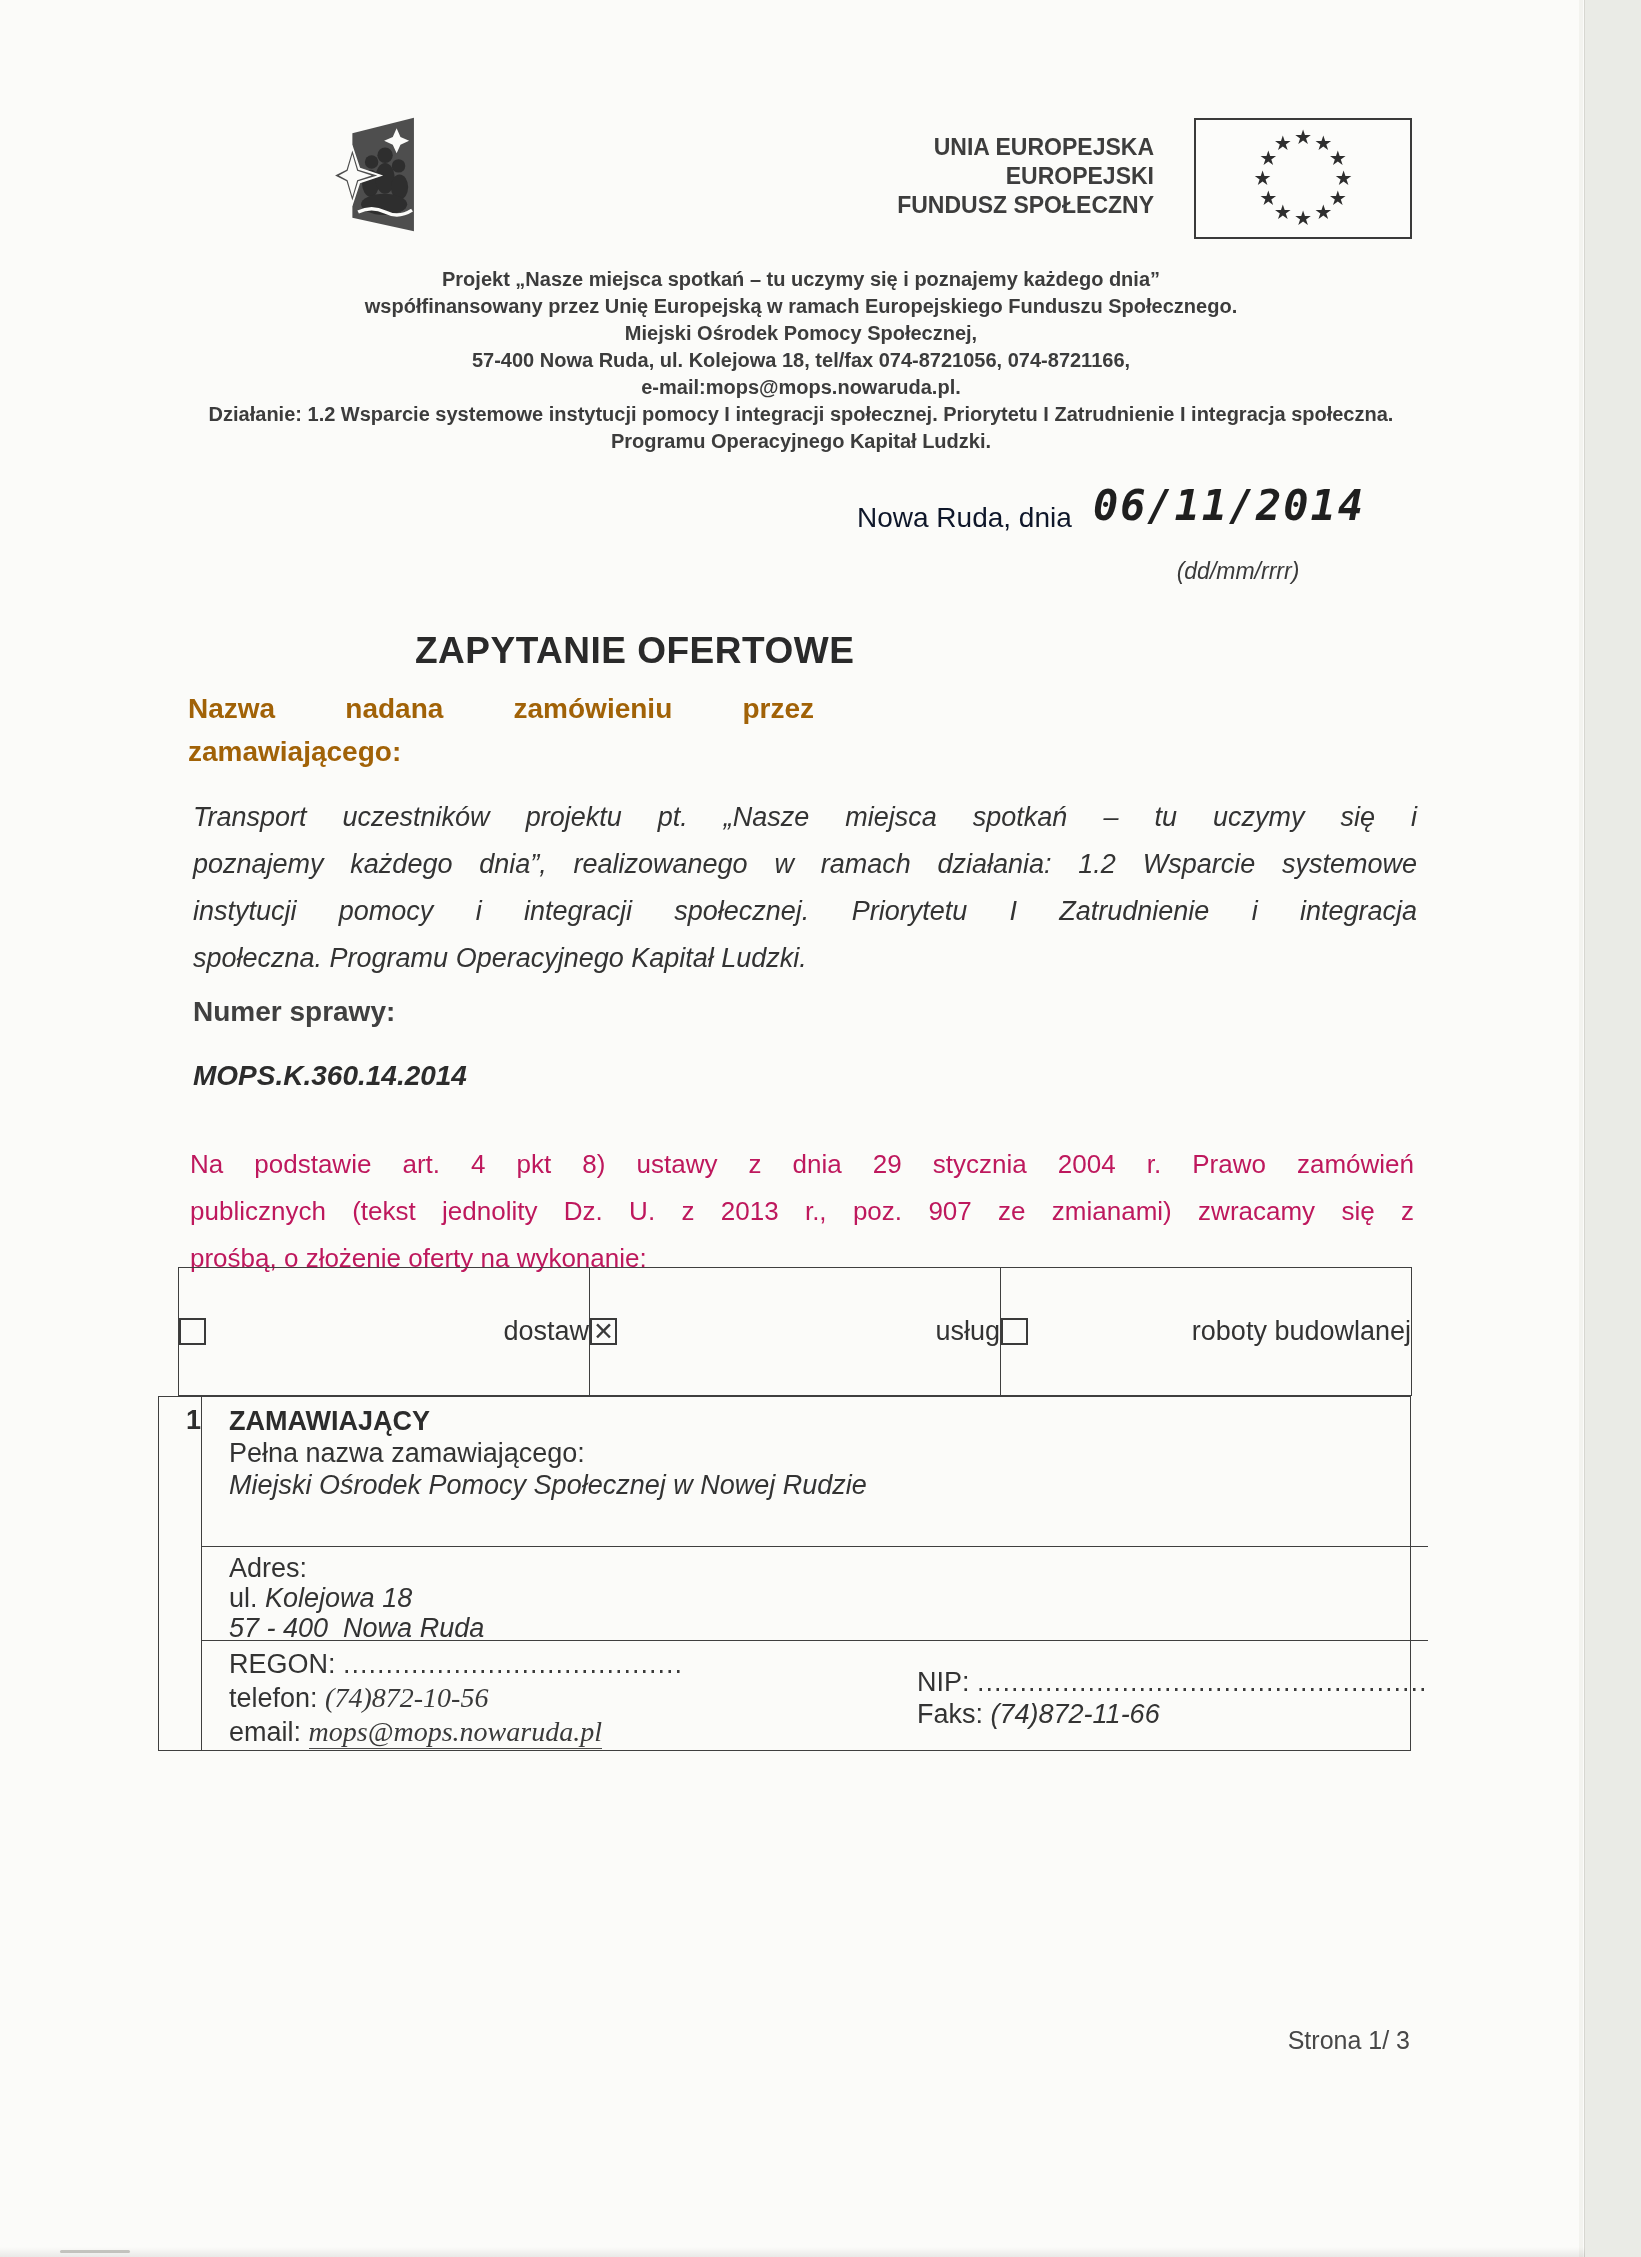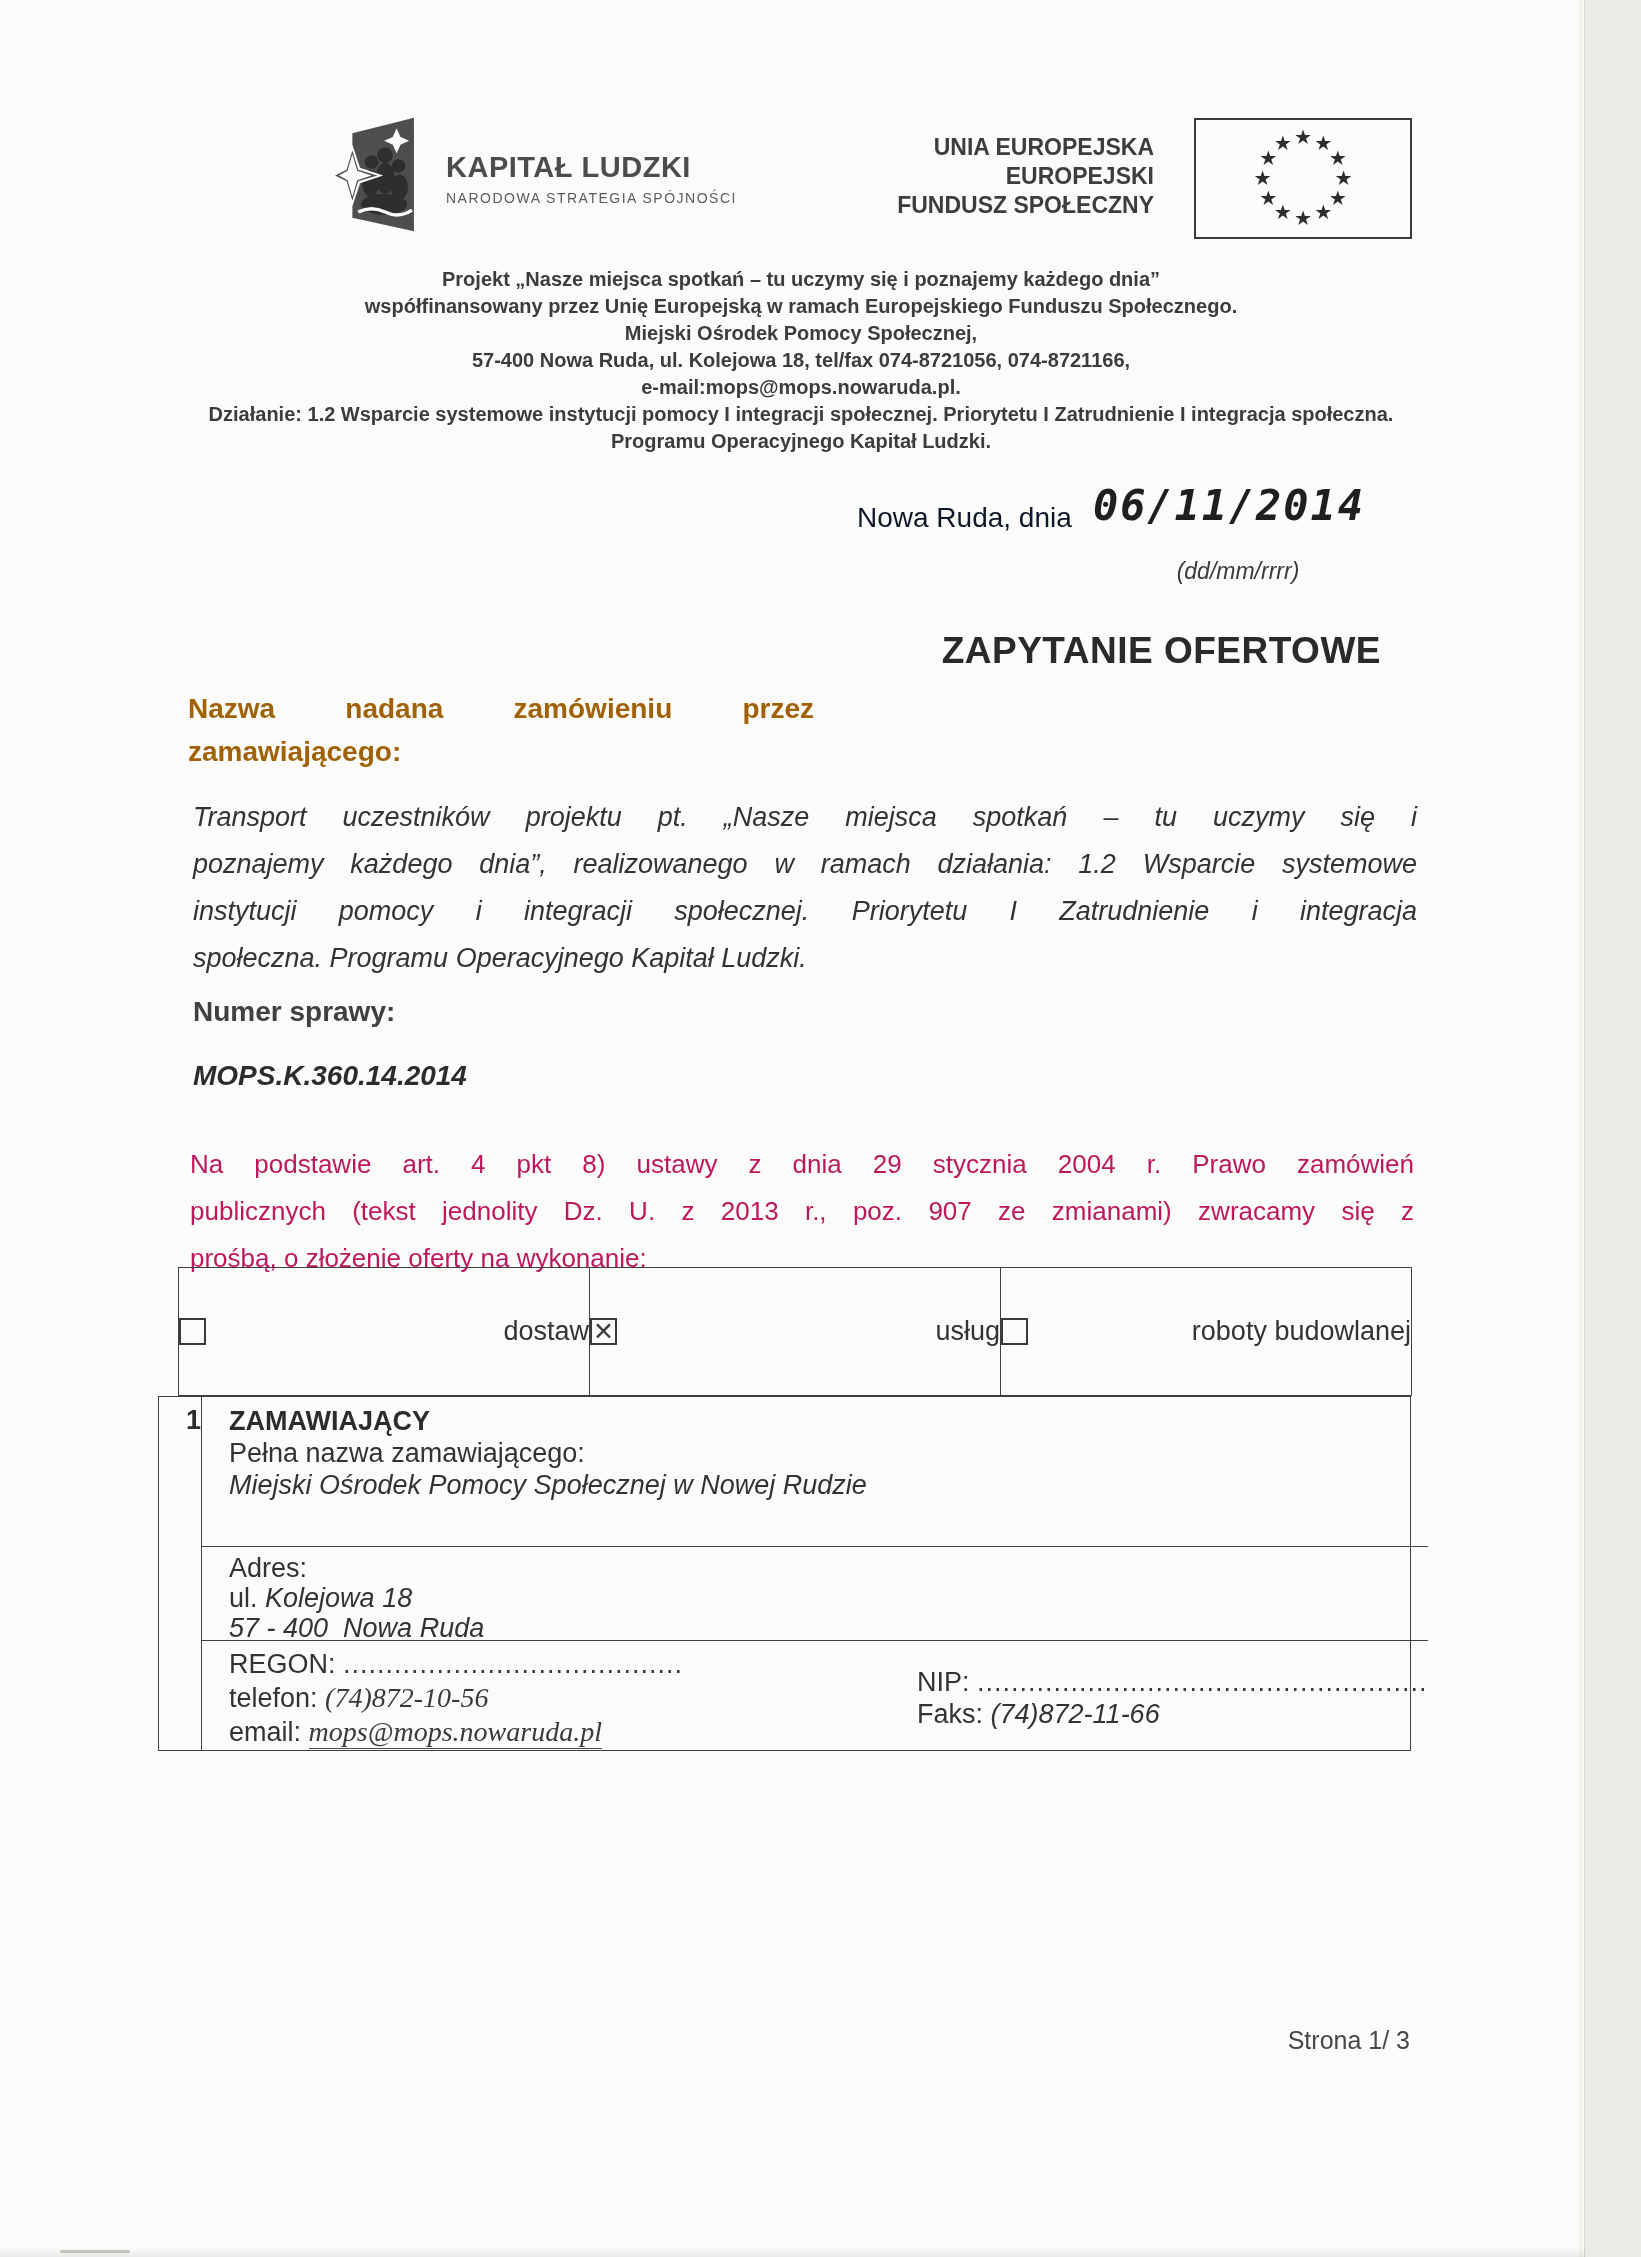--- a/index.html
+++ b/index.html
@@ -33,21 +33,21 @@
     font-weight:bold;font-size:20px;color:#3c3c3c;line-height:27px;}
   .project-block div{white-space:nowrap;}
 
   
   .date-label{left:857px;top:502px;font-size:28px;color:#0f172a;}
   .date-value{left:1093px;top:481px;font-size:42px;font-weight:bold;font-style:italic;
     font-family:"DejaVu Sans Mono","Liberation Mono",monospace;color:#1f1f1f;letter-spacing:1.9px;}
   .date-hint{left:1093px;top:558px;width:290px;text-align:center;font-size:23px;font-style:italic;color:#3a3a3a;}
 
   
-  .doc-title{left:415px;top:630px;width:966px;text-align:right;
+  .doc-title{left:415px;top:630px;width:966px;text-align:left;
     font-size:37px;font-weight:bold;color:#2a2a2a;letter-spacing:0.5px;}
   .name-label{left:188px;top:687px;width:626px;font-size:28px;font-weight:bold;color:#a16207;line-height:43px;}
   .jline{text-align:justify;text-align-last:justify;}
   .ital-para{left:193px;top:794px;width:1224px;font-size:27px;font-style:italic;color:#333;line-height:47px;}
   .case-label{left:193px;top:996px;font-size:28px;font-weight:bold;color:#404040;}
   .case-number{left:193px;top:1060px;font-size:28px;font-weight:bold;font-style:italic;color:#2c2c2c;}
   .legal-para{left:190px;top:1141px;width:1224px;font-size:26px;color:#be185d;line-height:47px;}
 
   
   .type-table{left:178px;top:1267px;width:1234px;height:129px;border:1.9px solid #3f3f3f;
@@ -94,24 +94,20 @@
     <ellipse cx="46" cy="74" rx="9" ry="14" fill="#2e2e2e"></ellipse>
     <ellipse cx="61" cy="69" rx="10" ry="16" fill="#2e2e2e"></ellipse>
     <ellipse cx="76" cy="78" rx="9" ry="13" fill="#2e2e2e"></ellipse>
     <ellipse cx="60" cy="96" rx="24" ry="11" fill="#2e2e2e"></ellipse>
     <path d="M33,104 q14,-7 28,0 q14,7 28,-2" stroke="#fbfbf9" stroke-width="3.5" fill="none"></path>
     <polygon points="27,34 35,58 59,66 35,74 27,98 19,74 3,66 19,58" fill="#fbfbf9"></polygon>
     <polygon points="27,40 33,60 53,66 33,72 27,92 21,72 9,66 21,60" fill="#4e4e4e"></polygon>
     <polygon points="27,44 32,61 47,66 32,71 27,88 22,71 13,66 22,61" fill="#fbfbf9"></polygon>
   </svg>
 
-  <div class="abs kl-text">
-    <div class="kl-title">KAPITAŁ LUDZKI</div>
-    <div class="kl-sub">NARODOWA STRATEGIA SPÓJNOŚCI</div>
-  </div>
 
   <div class="abs eu-text">
     <div class="eu-line1">UNIA EUROPEJSKA</div>
     <div class="eu-line23">EUROPEJSKI</div>
     <div class="eu-line23">FUNDUSZ SPOŁECZNY</div>
   </div>
 
   <div class="abs eu-flag">
     <svg width="214" height="117" viewBox="0 0 222 121" aria-hidden="true">
       <g fill="#2e2e2e" font-size="21" font-family="'DejaVu Sans',sans-serif" text-anchor="middle">

